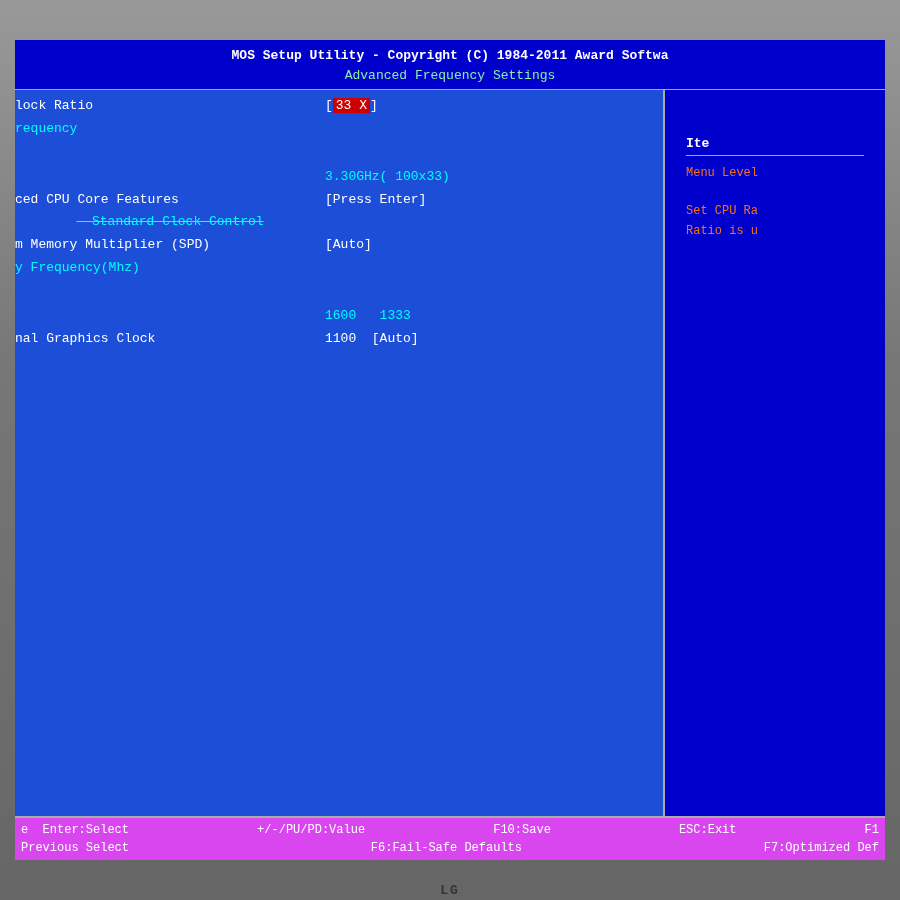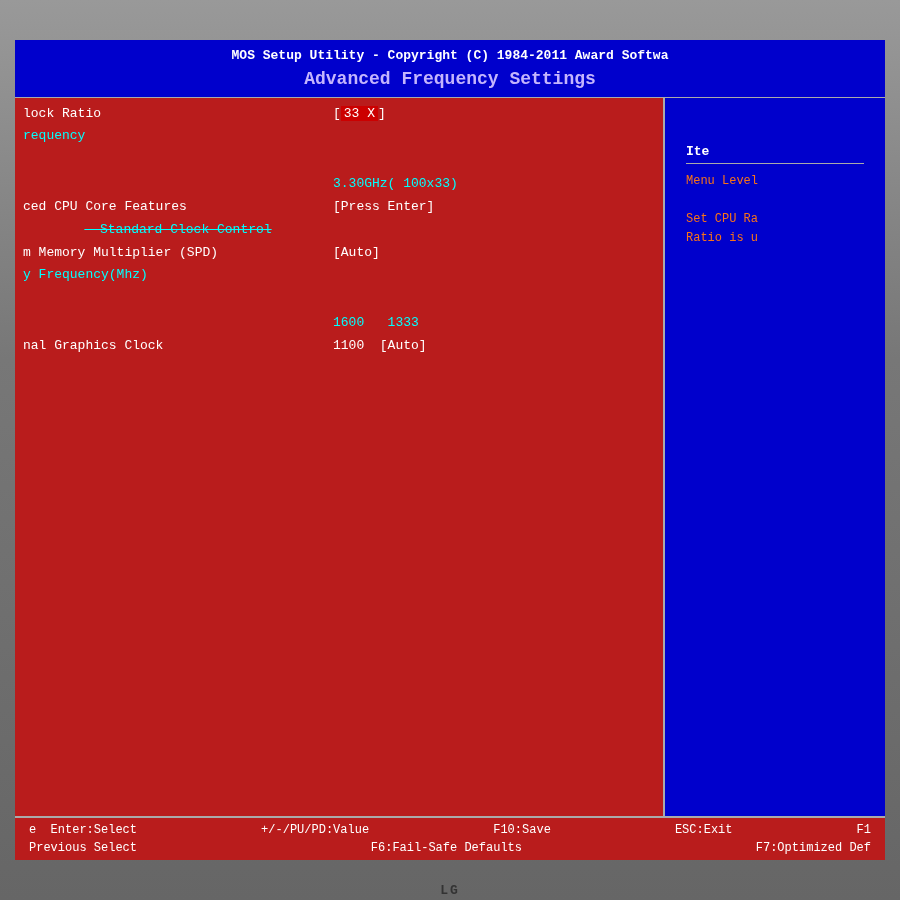--- a/index.html
+++ b/index.html
@@ -51,35 +51,35 @@
       line-height: 1.5;
     }
 
     .header-title {
       color: #FFFFFF;
       font-weight: bold;
       font-size: 13px;
     }
 
     .header-subtitle {
-      color: #c4b5fd;
-      font-weight: bold;
-      font-size: 18px;
+      color: #86efac;
+      font-weight: normal;
+      font-size: 13px;
     }
 
     .content-area {
       display: flex;
       flex: 1;
       overflow: hidden;
     }
 
     .main-panel {
       flex: 1;
-      background: #b91c1c;
-      padding: 6px 8px;
+      background: #1d4ed8;
+      padding: 6px 0;
       border-right: 2px solid #AAAAAA;
     }
 
     .side-panel {
       width: 220px;
       background: #0000CC;
       padding: 6px 21px;
       color: #FFFFFF;
       font-size: 12px;
       margin-top: 40px;
@@ -134,23 +134,23 @@
       padding-bottom: 4px;
     }
 
     .side-panel-content {
       color: #f97316;
       font-size: 12px;
       line-height: 1.6;
     }
 
     .footer {
-      background: #b91c1c;
+      background: #d946ef;
       border-top: 2px solid #AAAAAA;
-      padding: 3px 14px;
+      padding: 3px 6px;
       font-size: 12px;
     }
 
     .footer-row {
       display: flex;
       justify-content: space-between;
       color: #FFFFFF;
       line-height: 1.5;
       font-size: 12px;
     }

